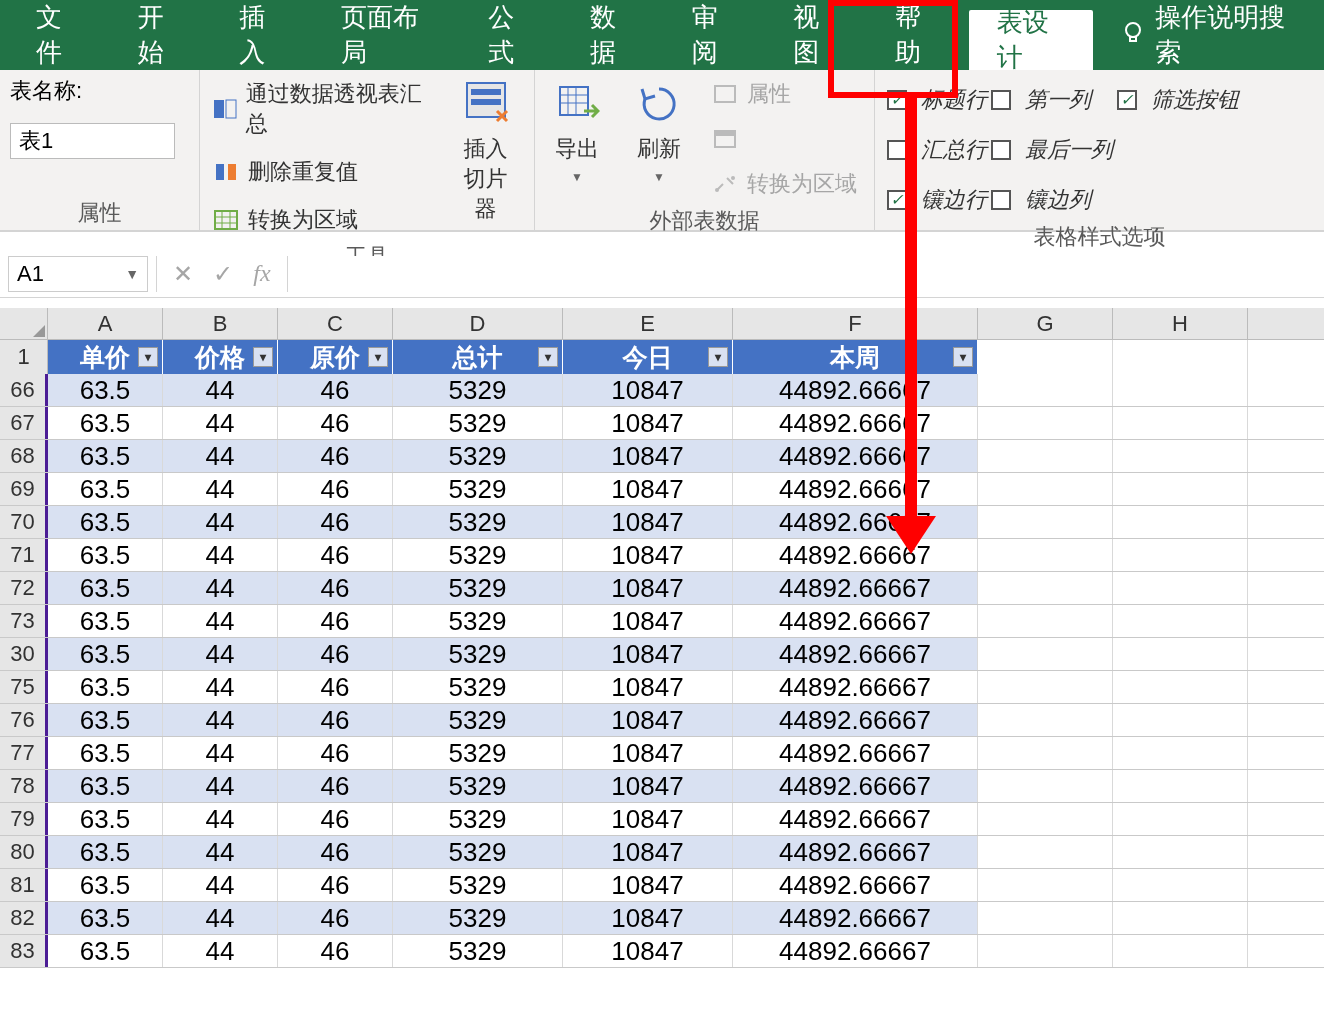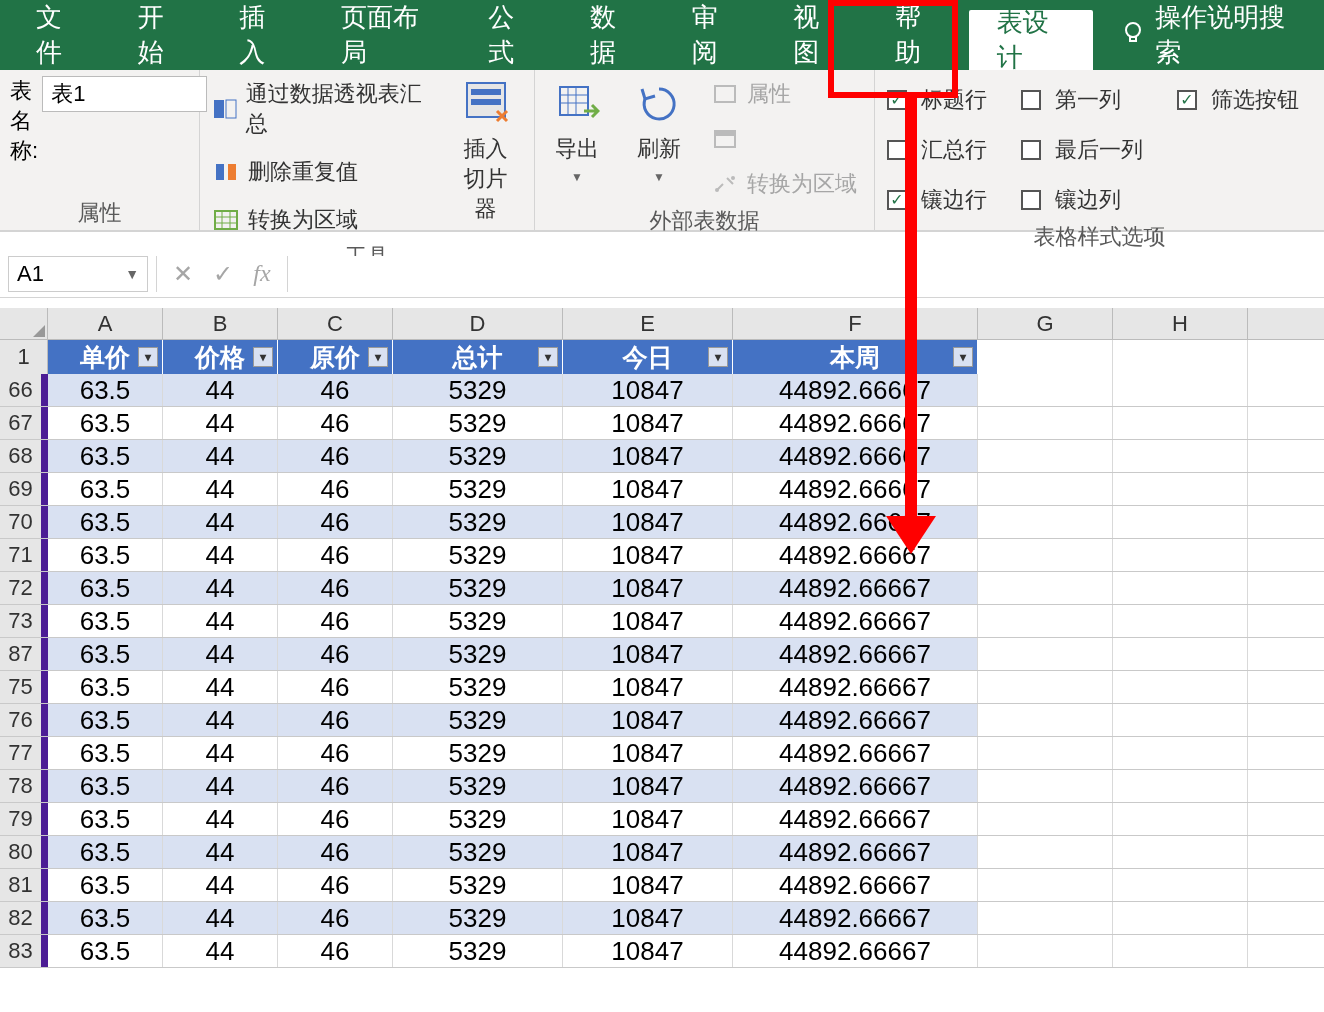--- a/index.html
+++ b/index.html
@@ -17,50 +17,50 @@
   .group { border-right: 1px solid #d4d4d4; padding: 6px 10px 0 10px; display: flex; flex-direction: column; justify-content: space-between; }
   .group-label { text-align: center; font-size: 22px; color: #595959; padding: 4px 0 2px 0; }
   .flex-row { display: flex; align-items: flex-start; gap: 18px; }
   .btn { display: flex; align-items: center; gap: 8px; font-size: 22px; color: #333; cursor: pointer; padding: 3px 2px; }
   .btn.disabled { color: #a6a6a6; cursor: default; }
   .big-btn { display: flex; flex-direction: column; align-items: center; gap: 6px; font-size: 22px; color: #333; cursor: pointer; padding: 4px 8px; }
   .big-btn .icon-box { width: 48px; height: 48px; display:flex; align-items:center; justify-content:center; }
   .icon16 { width: 28px; height: 24px; display:inline-flex; align-items:center; justify-content:center; }
   .cb { width:20px; height:20px; border:2px solid #555; background:#fff; display:inline-flex; align-items:center; justify-content:center; margin-right:6px; cursor:pointer; }
   .cb.checked::after { content:"✓"; font-size:16px; color:#217346; line-height:1; }
-  .style-opts { display:flex; gap:30px; padding-top:6px; }
+  .style-opts { display:flex; padding-top:6px;font-style:italic; }
   .style-col { display:flex; flex-direction:column; gap:14px; }
 
   
   .formula-row { display:flex; align-items:center; height:48px; border-bottom:1px solid #d4d4d4; background:#fff; }
   .name-box { width:140px; height:36px; border:1px solid #ccc; margin:4px 8px; display:flex; align-items:center; justify-content:space-between; padding:0 8px; font-size:22px; }
   .name-box .dd { color:#666; font-size:14px; }
   .fn-btns { display:flex; gap:20px; padding:0 16px; color:#a6a6a6; font-size:24px; }
   .fx-lbl { font-style: italic; font-family: "Times New Roman", serif; }
   .formula-input { flex:1; height:36px; border:none; border-left:1px solid #d4d4d4; padding:0 10px; outline:none; font-size:22px; }
 
   
   .sheet { position:relative; }
   .col-headers { display:flex; height:32px; border-bottom:1px solid #bbb; background:#e6e6e6; }
   .corner { width:48px; border-right:1px solid #bbb; background:#e6e6e6; position:relative; }
   .corner::after{ content:""; position:absolute; right:2px; bottom:2px; border-left:12px solid transparent; border-bottom:12px solid #999; }
   .col-h { border-right:1px solid #bbb; display:flex; align-items:center; justify-content:center; font-size:22px; color:#333; }
   .row { display:flex; height:33px; border-bottom:1px solid #c9c9c9; }
-  .row-h { width:48px; border-right:7px solid #4c1d95; background:#e6e6e6; display:flex; align-items:center; justify-content:center; font-size:22px; color:#333; }
+  .row-h { width:48px; border-right:3px solid #4c1d95; background:#e6e6e6; display:flex; align-items:center; justify-content:center; font-size:22px; color:#333; }
   .cell { border-right:1px solid #d9d9d9; display:flex; align-items:center; justify-content:center; font-size:26px; color:#000; }
   .row.banded .cell.data { background:#d9e1f2; }
   .cell.blank { background:#fff; }
   .th-row { display:flex; height:34px; }
   .th-row .row-h { border-right:1px solid #bbb; }
   .th { background:#4472c4; color:#fff; border-right:1px solid #fff; display:flex; align-items:center; justify-content:center; font-size:25px; font-weight:bold; position:relative; }
   .th .filter { position:absolute; right:4px; top:50%; transform:translateY(-50%); width:20px; height:20px; background:#d9e1f2; border:1px solid #999; display:flex; align-items:center; justify-content:center; font-size:12px; color:#333; cursor:pointer; }
   .arrow { position:absolute; background:#ff0000; z-index:40; }
 
   
-  .props-inner { display:flex; flex-direction:row; gap:4px; }
+  .props-inner { display:flex; flex-direction:column; gap:17px; }
   .tbl-name-input { width:165px; height:36px; border:1px solid #bbb; background:#fff; padding:0 8px; font-size:22px; }
 </style>
 </head>
 <body>
 
 <div class="ribbon-tabs">
   <div class="ribbon-tab">文件</div>
   <div class="ribbon-tab">开始</div>
   <div class="ribbon-tab">插入</div>
   <div class="ribbon-tab">页面布局</div>
@@ -380,21 +380,21 @@
         <div class="cell data" style="width:115px">63.5</div>
         <div class="cell data" style="width:115px">44</div>
         <div class="cell data" style="width:115px">46</div>
         <div class="cell data" style="width:170px">5329</div>
         <div class="cell data" style="width:170px">10847</div>
         <div class="cell data" style="width:245px">44892.66667</div>
         <div class="cell blank" style="width:135px"></div>
         <div class="cell blank" style="width:135px"></div>
       </div>
       <div class="row banded">
-        <div class="row-h">87</div>
+        <div class="row-h">30</div>
         <div class="cell data" style="width:115px">63.5</div>
         <div class="cell data" style="width:115px">44</div>
         <div class="cell data" style="width:115px">46</div>
         <div class="cell data" style="width:170px">5329</div>
         <div class="cell data" style="width:170px">10847</div>
         <div class="cell data" style="width:245px">44892.66667</div>
         <div class="cell blank" style="width:135px"></div>
         <div class="cell blank" style="width:135px"></div>
       </div>
       <div class="row">

